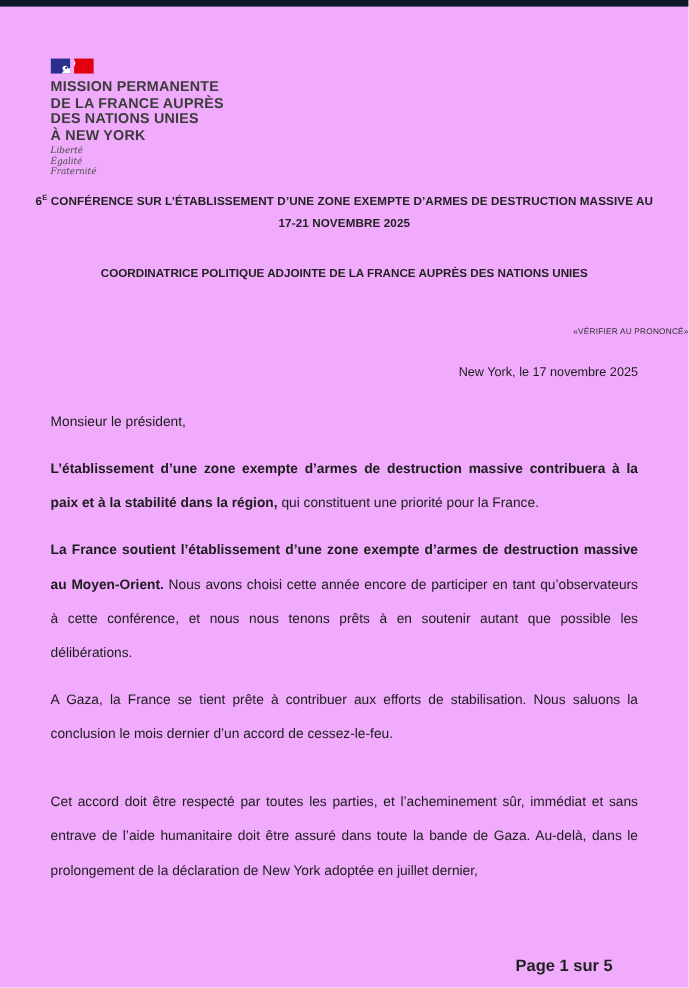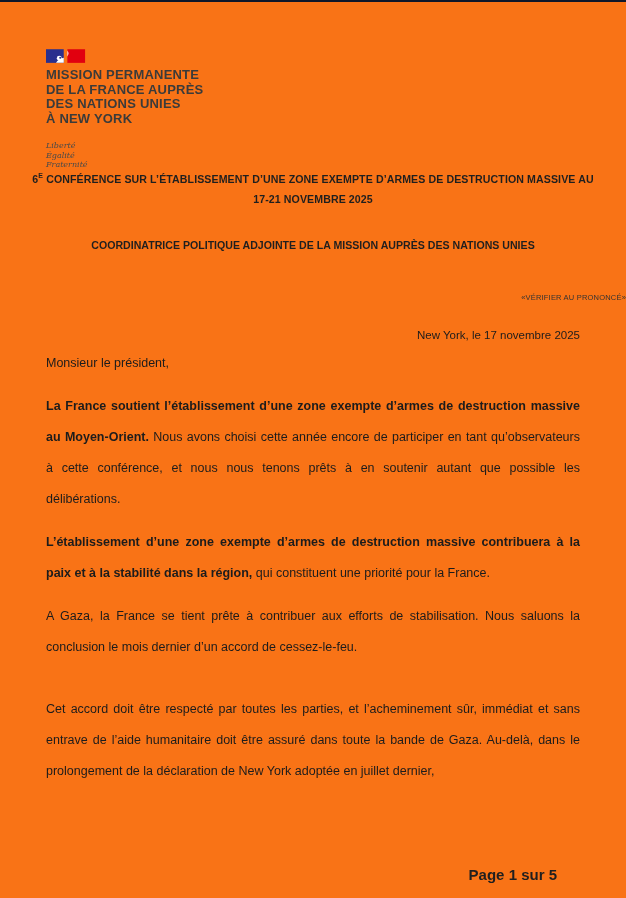--- a/index.html
+++ b/index.html
@@ -1,40 +1,40 @@
 <!DOCTYPE html>
 <html lang="fr"><head>
 <meta charset="utf-8">
 <style>
   html, body { margin: 0; padding: 0; background: #ffffff; }
   .page {
     position: relative;
     width: 626px;
     height: 898px;
     margin: 0 auto;
-    background: #f97316;
+    background: #f0abfc;
     font-family: "Liberation Sans", sans-serif;
     color: #1c1c1c;
     overflow: hidden;
-    border-top: 2px solid #0f172a;
+    border-top: 6px solid #0f172a;
     box-sizing: border-box;
   }
 
   
   .logo-block { position: absolute; left: 46px; top: 46px; }
   .flag { display: block; width: 40px; height: 17px; margin-bottom: 3px; }
   .org-name {
     font-weight: bold;
     font-size: 13px;
     line-height: 14.6px;
     letter-spacing: 0.2px;
     color: #3b3b3a;
   }
   .motto {
-    margin-top: 15px;
+    margin-top: 2px;
     font-family: "DejaVu Serif", serif;
     font-style: italic;
     font-size: 8px;
     line-height: 9.5px;
     color: #4a4a4a;
   }
 
   
   .center-line { position: absolute; left: 0; right: 0; text-align: center; white-space: nowrap; }
   .conf-title {
@@ -71,21 +71,21 @@
     position: absolute;
     top: 327px;
     right: 46px;
     font-size: 11.5px;
     color: #1c1c1c;
   }
 
   
   .doc-body {
     position: absolute;
-    top: 346px;
+    top: 362px;
     left: 46px;
     width: 534px;
     font-size: 12.5px;
     line-height: 31px;
     color: #1c1c1c;
     text-align: justify;
   }
   .doc-body p { margin: 0 0 12px 0; }
   .doc-body p.extra-gap { margin-top: 31px; }
   .doc-body .bold { font-weight: bold; }
@@ -125,30 +125,30 @@
       <div>Fraternité</div>
     </div>
   </div>
 
   <div class="center-line conf-title">
     <div><span>6</span><sup>E</sup><span> CONFÉRENCE SUR L’ÉTABLISSEMENT D’UNE ZONE EXEMPTE D’ARMES DE DESTRUCTION MASSIVE AU</span></div>
     <div>17-21 NOVEMBRE 2025</div>
   </div>
 
   <div class="center-line speaker">
-    <div>COORDINATRICE POLITIQUE ADJOINTE DE LA MISSION AUPRÈS DES NATIONS UNIES</div>
+    <div>COORDINATRICE POLITIQUE ADJOINTE DE LA FRANCE AUPRÈS DES NATIONS UNIES</div>
   </div>
 
   <div class="center-line check-note">«VÉRIFIER AU PRONONCÉ»</div>
 
   <div class="dateline">New York, le 17 novembre 2025</div>
 
   <div class="doc-body">
       <p><span>Monsieur le président,</span></p>
+      <p><span class="bold">L’établissement d’une zone exempte d’armes de destruction massive contribuera à la paix et à la stabilité dans la région,</span><span> qui constituent une priorité pour la France.</span></p>
       <p><span class="bold">La France soutient l’établissement d’une zone exempte d’armes de destruction massive au Moyen-Orient.</span><span> Nous avons choisi cette année encore de participer en tant qu’observateurs à cette conférence, et nous nous tenons prêts à en soutenir autant que possible les délibérations.</span></p>
-      <p><span class="bold">L’établissement d’une zone exempte d’armes de destruction massive contribuera à la paix et à la stabilité dans la région,</span><span> qui constituent une priorité pour la France.</span></p>
       <p><span>A Gaza, la France se tient prête à contribuer aux efforts de stabilisation. Nous saluons la conclusion le mois dernier d’un accord de cessez-le-feu.</span></p>
       <p class="extra-gap"><span>Cet accord doit être respecté par toutes les parties, et l’acheminement sûr, immédiat et sans entrave de l’aide humanitaire doit être assuré dans toute la bande de Gaza. Au-delà, dans le prolongement de la déclaration de New York adoptée en juillet dernier,</span></p>
     </div>
 
   <div class="page-num">Page 1 sur 5</div>
 
 </div>
 
 </body></html>

